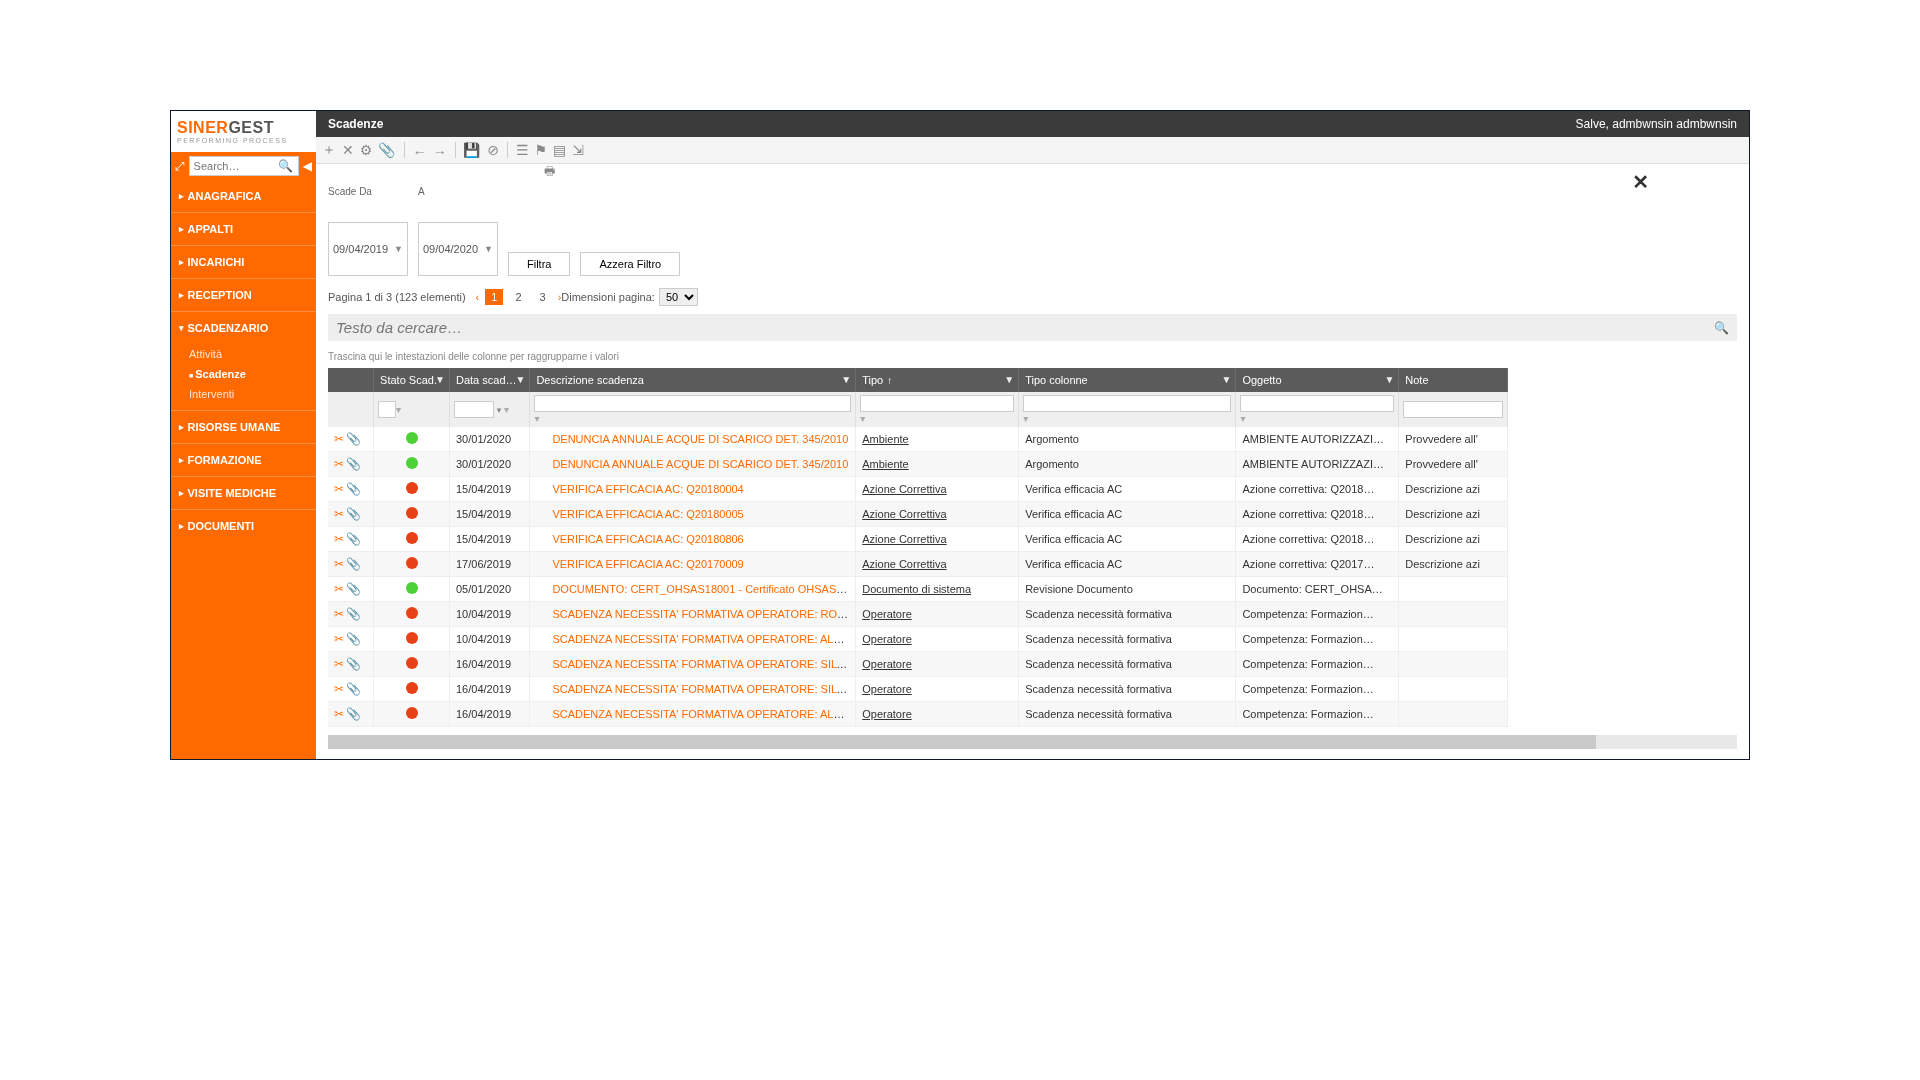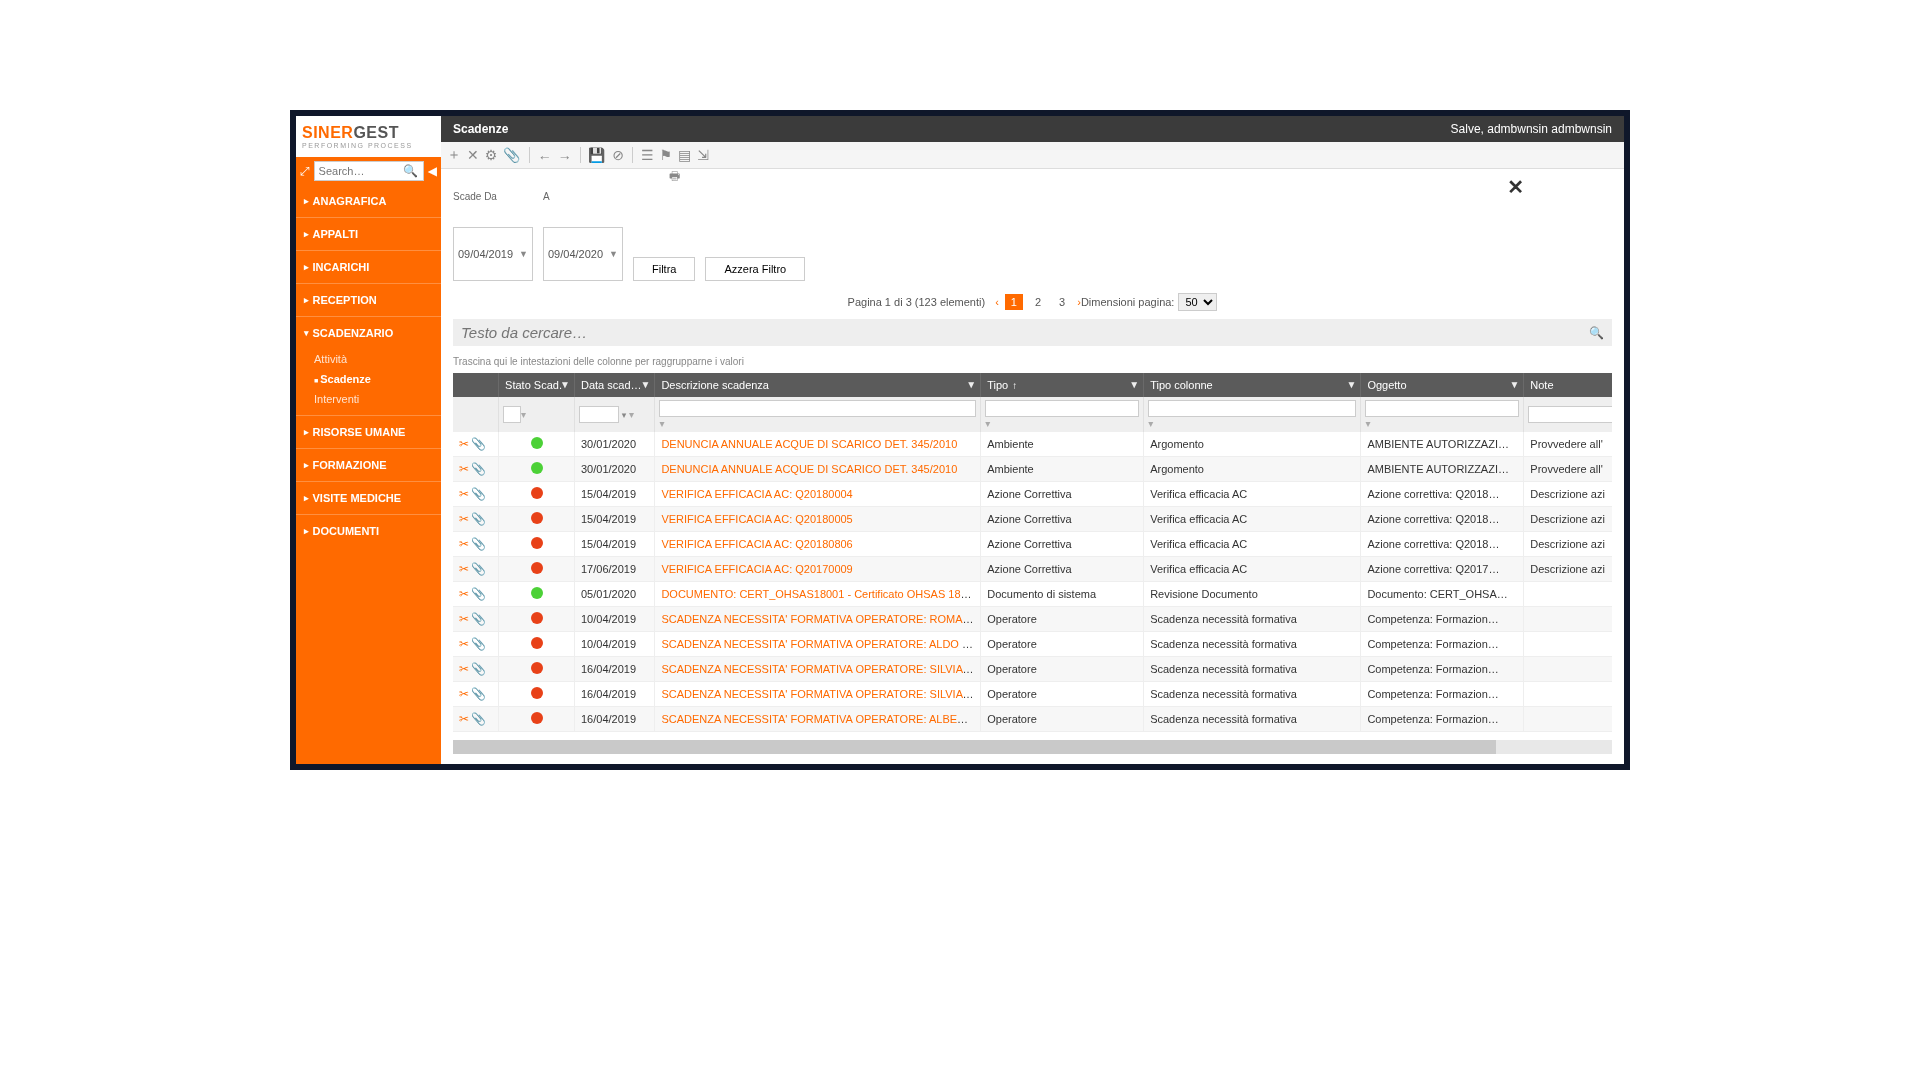--- a/index.html
+++ b/index.html
@@ -1,17 +1,17 @@
 <!DOCTYPE html>
 <html><head>
 <meta charset="utf-8">
 <style>
 * { box-sizing: border-box; margin: 0; padding: 0; font-family: Arial, sans-serif; }
 body { background: #fff; font-size: 12px; color: #333; }
-.app { display: flex; width: 1340px; margin: 110px auto 0; background: #fff; border: 6px solid #0f172a; }
+.app { display: flex; width: 1580px; margin: 110px auto 0; background: #fff; border: 1px solid #0f172a; }
 .sidebar { width: 145px; background: #ff6a00; color: #fff; display: flex; flex-direction: column; }
 .logo-row { background: #fff; padding: 8px 6px; }
 .logo { font-size: 16px; font-weight: bold; letter-spacing: 0.5px; }
 .logo .s1 { color: #ff6a00; }
 .logo .s2 { color: #555; }
 .logo-sub { font-size: 7px; color: #999; letter-spacing: 1.5px; }
 .search-row { display: flex; align-items: center; padding: 4px 4px; gap: 4px; }
 .search-box { flex: 1; display: flex; align-items: center; background: #fff; border: 1px solid #ccc; padding: 2px 4px; }
 .search-box input { border: none; outline: none; width: 100%; font-size: 11px; }
 .search-box .mag { color: #333; font-weight: bold; }
@@ -31,21 +31,21 @@
 .toolbar .sep { width: 1px; height: 16px; background: #ccc; margin: 0 2px; }
 .toolbar span { cursor: pointer; font-size: 14px; }
 .toolbar-row2 { position: relative; top: -2px; left: 228px; color: #888; font-size: 12px; height: 0; }
 .filters { display: flex; align-items: flex-end; gap: 10px; padding: 10px 12px 8px; position: relative; }
 .fgroup { display: flex; flex-direction: column; gap: 2px; }
 .fgroup label { font-size: 10px; color: #666; margin-top: 12px; }
 .date-in { display: flex; align-items: center; border: 1px solid #ccc; background: #fff; padding: 20px 4px; font-size: 11px; color: #555; margin-top: 23px; }
 .date-in .dd { margin-left: 6px; font-size: 9px; color: #888; }
 .btn { border: 1px solid #ccc; background: #fff; padding: 5px 18px; font-size: 11px; cursor: pointer; }
 .close-x { position: absolute; right: 100px; top: 6px; font-size: 20px; font-weight: bold; cursor: pointer; color: #333; }
-.pager-row { display: flex; align-items: center; justify-content: center; padding: 4px 12px 8px; font-size: 11px; color: #555; }
+.pager-row { display: flex; align-items: center; justify-content: flex-start; padding: 4px 12px 8px; font-size: 11px; color: #555; }
 .pager-left { display: flex; align-items: center; gap: 10px; }
 .pager-pages { display: flex; align-items: center; gap: 6px; }
 .pager-pages .pg { padding: 2px 6px; cursor: pointer; color: #555; }
 .pager-pages .pg.active { background: #ff6a00; color: #fff; }
 .pager-pages .nav-arw { color: #ff6a00; cursor: pointer; }
 .pager-right { display: flex; align-items: center; gap: 4px; }
 .pager-right select { border: 1px solid #ccc; font-size: 11px; padding: 1px 2px; }
 .searchbar { margin: 0 12px 6px; background: #eee; display: flex; align-items: center; padding: 5px 8px; }
 .searchbar input { flex: 1; background: transparent; border: none; outline: none; font-size: 15px; color: #888; font-style: italic; }
 .searchbar .mag2 { color: #ff6a00; font-weight: bold; cursor: pointer; }
@@ -60,30 +60,30 @@
 .filter-row .dd2 { display: inline-block; width: 10px; text-align: center; color: #888; font-size: 9px; }
 .filter-row .funnel { color: #aaa; font-size: 10px; cursor: pointer; }
 .grid tbody tr { border-bottom: 1px solid #eee; }
 .grid tbody tr:nth-child(odd) { background: #fff; }
 .grid tbody tr:nth-child(even) { background: #f7f7f7; }
 .grid tbody td { padding: 5px 6px; border-right: 1px solid #eee; white-space: nowrap; overflow: hidden; text-overflow: ellipsis; max-width: 0; }
 .col-actions { width: 42px; }
 .col-stato { width: 46px; text-align: center; }
 .col-data { width: 74px; }
 .col-desc { width: 300px; }
-.col-tipo { width: 150px; }
+.col-tipo { width: 150px; text-decoration: underline; }
 .col-tipoogg { width: 200px; }
 .col-ogg { width: 150px; }
 .col-note { width: 100px; }
 .act-ic { color: #ff6a00; font-size: 12px; margin-right: 2px; cursor: pointer; }
 .clip-ic { color: #999; font-size: 12px; cursor: pointer; }
 .dot { display: inline-block; width: 12px; height: 12px; border-radius: 50%; }
 .dot.green { background: #4cd137; }
 .dot.red { background: #e84118; }
-.link { color: #ff6a00; cursor: pointer; }
+.link { color: #ff6a00; cursor: pointer; margin-left: 16px; }
 .hscroll { height: 14px; background: #e8e8e8; margin: 0 12px 10px; position: relative; }
 .hscroll .thumb { position: absolute; left: 0; top: 0; height: 100%; width: 90%; background: #c9c9c9; }
 </style>
 </head>
 <body>
 
 <div class="app">
 
   <aside class="sidebar">
     <div class="logo-row">

